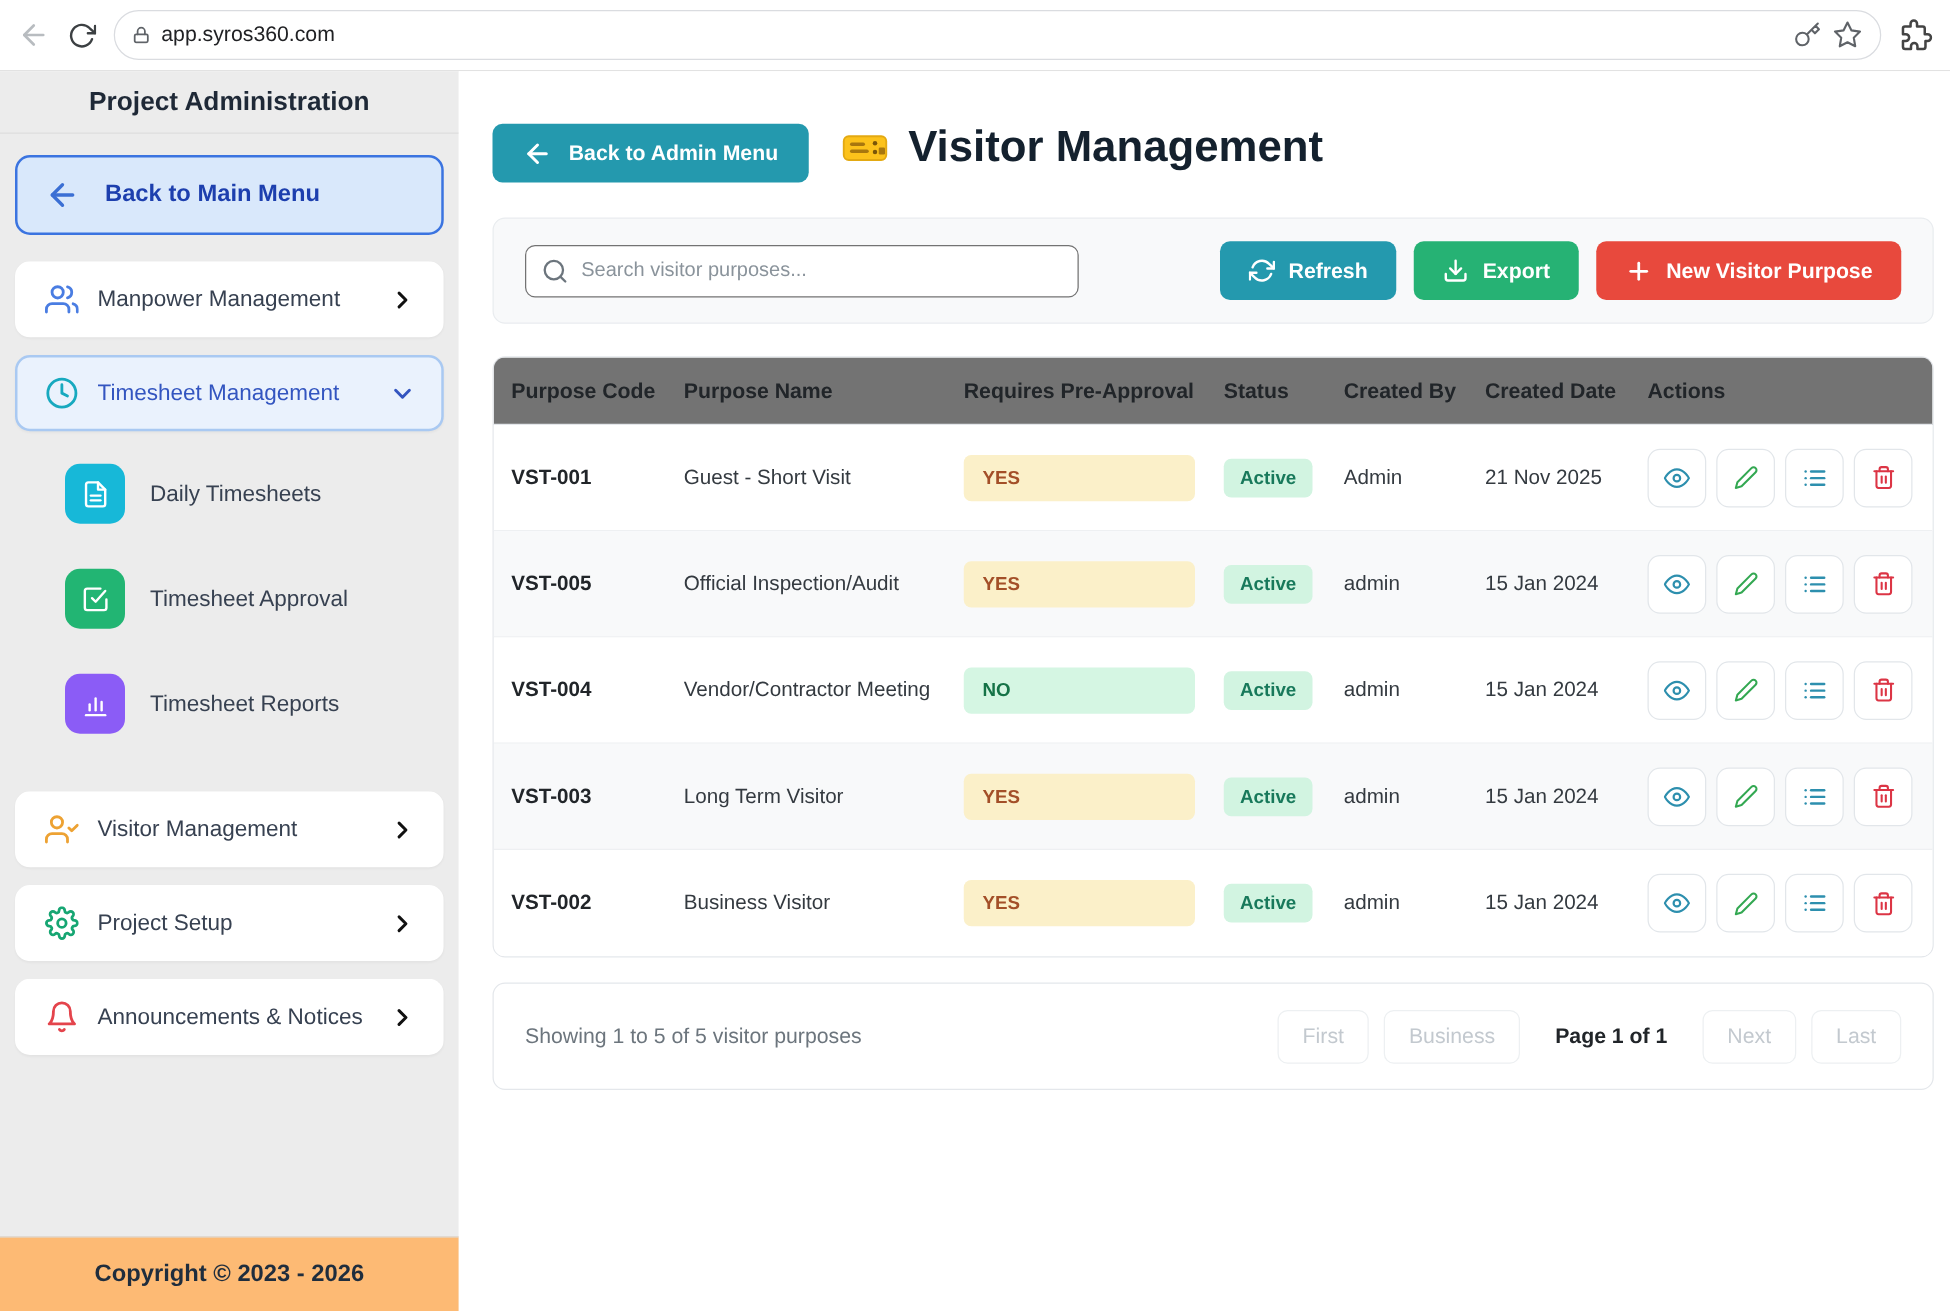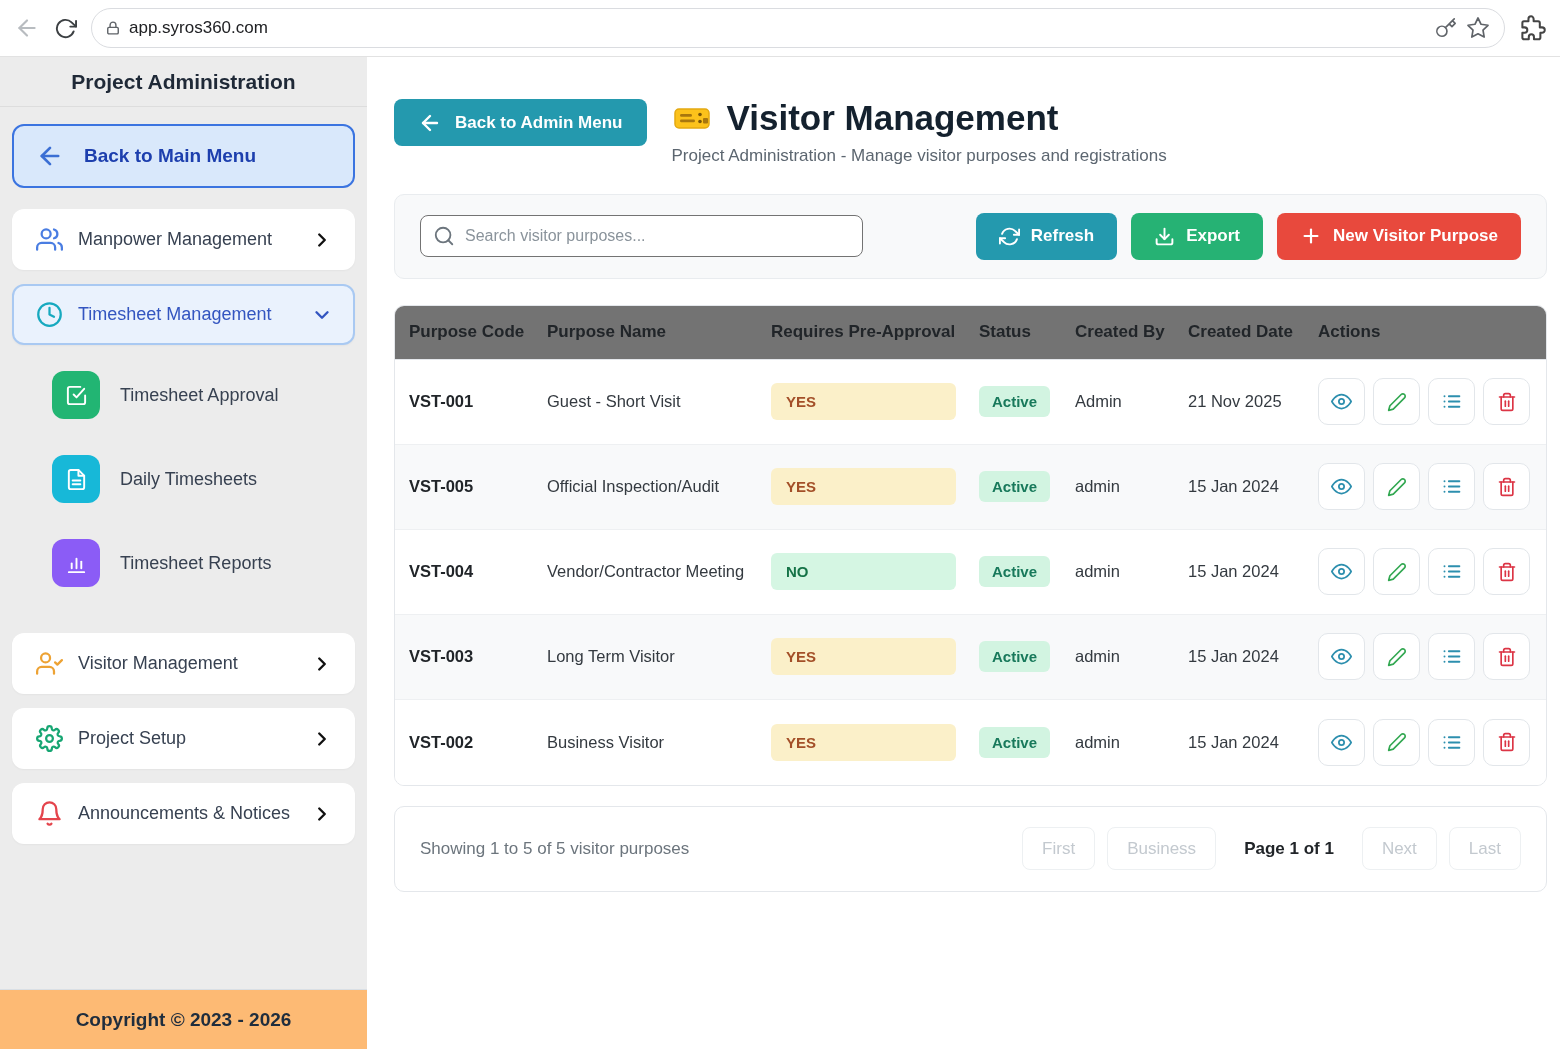--- a/index.html
+++ b/index.html
@@ -166,38 +166,38 @@
         <span class="lbl">Timesheet Management</span>
         <span class="chev">
           <svg width="22" height="22" viewBox="0 0 24 24" fill="none" stroke="currentColor" stroke-width="2.6" stroke-linecap="round" stroke-linejoin="round">
               <polyline points="6 9 12 15 18 9"></polyline>
             </svg>
         </span>
       </div>
 
       <div class="submenu">
         <div class="sub-item">
-          <span class="sub-icon green">
-            <svg width="23" height="23" viewBox="0 0 24 24" fill="none" stroke="currentColor" stroke-width="2" stroke-linecap="round" stroke-linejoin="round">
-                <polyline points="9 11 12 14 20 5"></polyline>
-                <path d="M21 12v7a2 2 0 0 1-2 2H5a2 2 0 0 1-2-2V5a2 2 0 0 1 2-2h11"></path>
-              </svg>
-          </span>
-          <span class="sub-lbl">Timesheet Approval</span>
-        </div>
-        <div class="sub-item">
           <span class="sub-icon cyan">
             <svg width="23" height="23" viewBox="0 0 24 24" fill="none" stroke="currentColor" stroke-width="2" stroke-linecap="round" stroke-linejoin="round">
                 <path d="M14 2H6a2 2 0 0 0-2 2v16a2 2 0 0 0 2 2h12a2 2 0 0 0 2-2V8z"></path>
                 <polyline points="14 2 14 8 20 8"></polyline>
                 <line x1="16" y1="13" x2="8" y2="13"></line>
                 <line x1="16" y1="17" x2="8" y2="17"></line>
               </svg>
           </span>
           <span class="sub-lbl">Daily Timesheets</span>
+        </div>
+        <div class="sub-item">
+          <span class="sub-icon green">
+            <svg width="23" height="23" viewBox="0 0 24 24" fill="none" stroke="currentColor" stroke-width="2" stroke-linecap="round" stroke-linejoin="round">
+                <polyline points="9 11 12 14 20 5"></polyline>
+                <path d="M21 12v7a2 2 0 0 1-2 2H5a2 2 0 0 1-2-2V5a2 2 0 0 1 2-2h11"></path>
+              </svg>
+          </span>
+          <span class="sub-lbl">Timesheet Approval</span>
         </div>
         <div class="sub-item">
           <span class="sub-icon purple">
             <svg width="23" height="23" viewBox="0 0 24 24" fill="none" stroke="currentColor" stroke-width="2" stroke-linecap="round" stroke-linejoin="round">
                 <line x1="7" y1="17" x2="7" y2="12"></line>
                 <line x1="12" y1="17" x2="12" y2="7"></line>
                 <line x1="17" y1="17" x2="17" y2="10"></line>
                 <line x1="4" y1="21" x2="20" y2="21"></line>
               </svg>
           </span>
@@ -275,21 +275,20 @@
                 <rect x="3" y="8" width="34" height="19" rx="4" fill="#fcc21b" stroke="#e3a912" stroke-width="1.5"></rect>
                 <rect x="8" y="13" width="12" height="2.8" rx="1.4" fill="#a8770e"></rect>
                 <rect x="8" y="18.5" width="15" height="2.8" rx="1.4" fill="#a8770e"></rect>
                 <circle cx="28" cy="13.5" r="1.8" fill="#7a5608"></circle>
                 <circle cx="28" cy="20.5" r="1.8" fill="#7a5608"></circle>
                 <rect x="31" y="17" width="5" height="5.5" rx="1" fill="#a8770e"></rect>
               </svg>
           </span>
           <span>Visitor Management</span>
         </div>
-        <div class="page-sub">Project Administration - Manage visitor purposes and registrations</div>
       </div>
     </div>
 
     <div class="toolbar">
       <div class="search-box">
         <span>
           <svg width="22" height="22" viewBox="0 0 24 24" fill="none" stroke="currentColor" stroke-width="2" stroke-linecap="round" stroke-linejoin="round">
               <circle cx="11" cy="11" r="8"></circle>
               <line x1="21" y1="21" x2="16.65" y2="16.65"></line>
             </svg>

